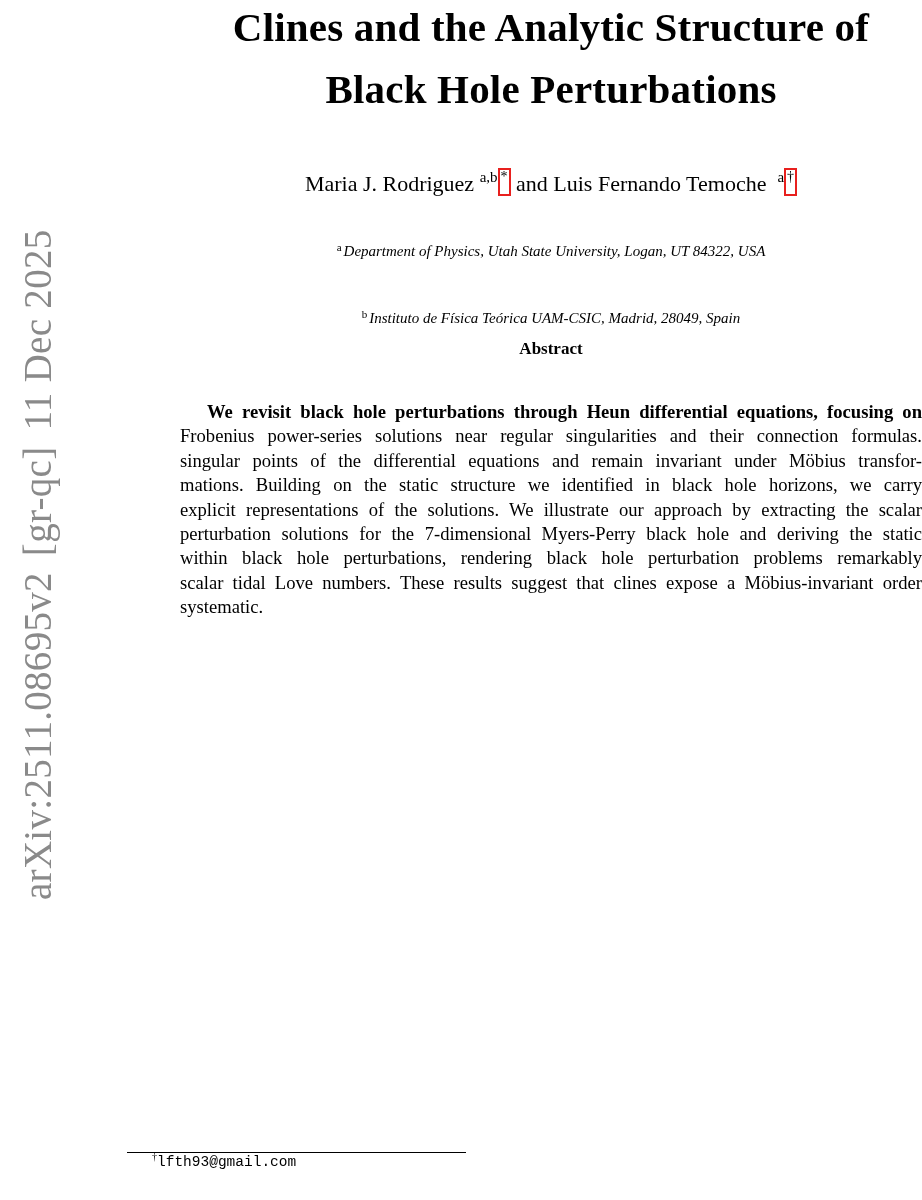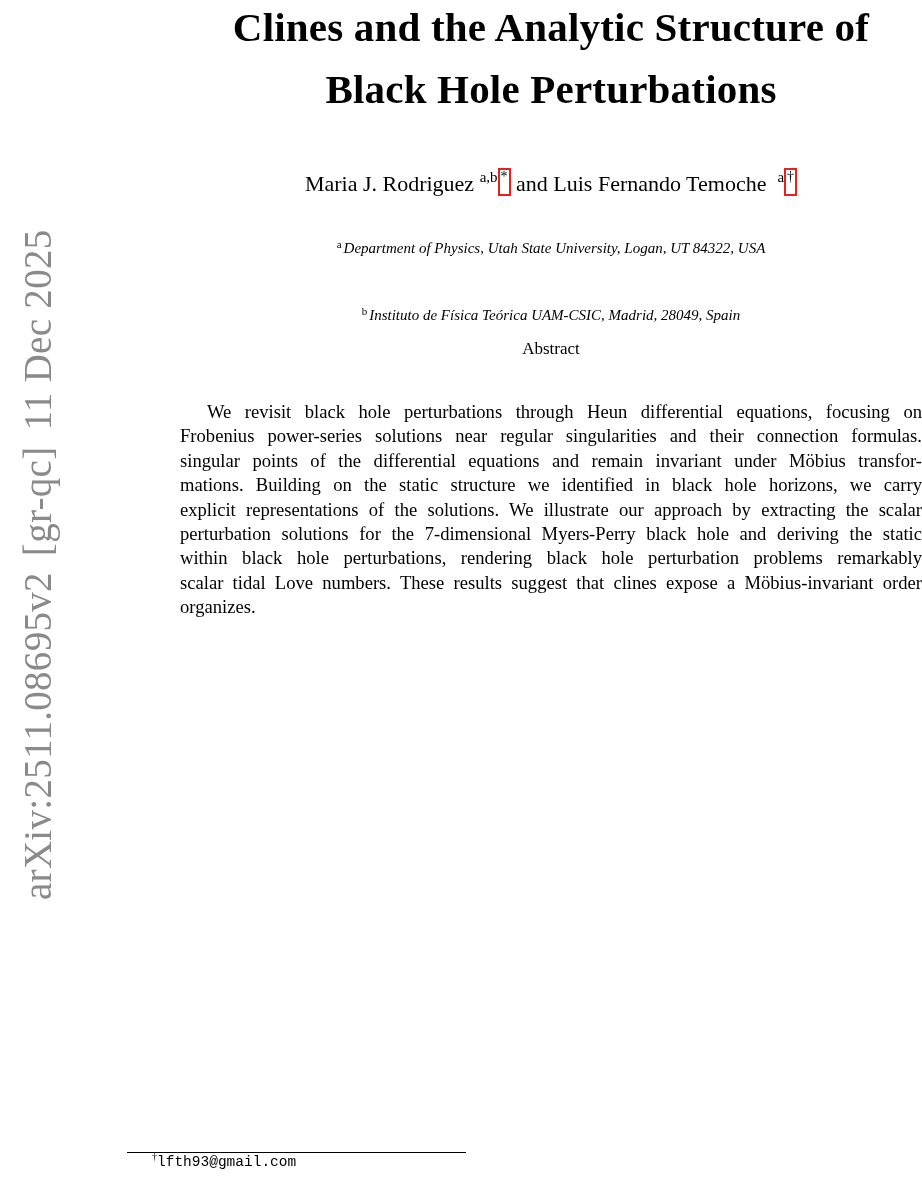--- a/index.html
+++ b/index.html
@@ -77,59 +77,59 @@
       top: -2px;
     }
     .affil {
       position: absolute;
       left: 180px;
       width: 742px;
       text-align: center;
       font-family: "Liberation Serif", serif;
       font-style: italic;
       font-size: 15px;
-      line-height: 16px;
+      line-height: 22px;
       white-space: nowrap;
     }
     .affil sup {
       font-style: normal;
       font-size: 11px;
       position: relative;
       top: -5px;
       vertical-align: 0;
       margin-right: 2px;
     }
     .affil-a { top: 240px; }
     .affil-b { top: 263px; margin-top: 44px; }
     .abstract-heading {
       position: absolute;
       left: 180px;
       width: 742px;
       top: 339px;
       text-align: center;
       font-family: "Liberation Serif", serif;
-      font-weight: normal;
+      font-weight: bold;
       font-size: 17px;
     }
     .abstract-body {
       position: absolute;
       left: 180px;
       top: 400px;
       width: 742px;
     }
     .abstract-line {
       font-family: "Liberation Serif", serif;
       font-size: 18.6px;
       line-height: 24.4px;
       height: 24.4px;
       white-space: nowrap;
       text-align: justify;
       text-align-last: justify;
     }
-    .abstract-line.first { padding-left: 27px; }
+    .abstract-line.first { padding-left: 27px; font-weight: bold; }
     .abstract-line.last { text-align-last: left; }
     .footnote-rule {
       position: absolute;
       left: 127px;
       top: 1152px;
       width: 339px;
       height: 0;
       border-top: 1.5px solid #000;
     }
     .footnote {
@@ -183,21 +183,21 @@
 
   <div class="abstract-body">
     <div class="abstract-line first">We revisit black hole perturbations through Heun differential equations, focusing on</div>
     <div class="abstract-line">Frobenius power-series solutions near regular singularities and their connection formulas.</div>
     <div class="abstract-line">singular points of the differential equations and remain invariant under Möbius transfor-</div>
     <div class="abstract-line">mations. Building on the static structure we identified in black hole horizons, we carry</div>
     <div class="abstract-line">explicit representations of the solutions. We illustrate our approach by extracting the scalar</div>
     <div class="abstract-line">perturbation solutions for the 7-dimensional Myers-Perry black hole and deriving the static</div>
     <div class="abstract-line">within black hole perturbations, rendering black hole perturbation problems remarkably</div>
     <div class="abstract-line">scalar tidal Love numbers. These results suggest that clines expose a Möbius-invariant order</div>
-    <div class="abstract-line last">organizes.</div>
+    <div class="abstract-line last">systematic.</div>
   </div>
 
   <div class="footnote-rule"></div>
 
   <div class="footnote footnote-1">
     <sup>*</sup><span>majo.rodriguez.b@gmail.com</span>
   </div>
   <div class="footnote footnote-2">
     <sup>†</sup><span>lfth93@gmail.com</span>
   </div>

